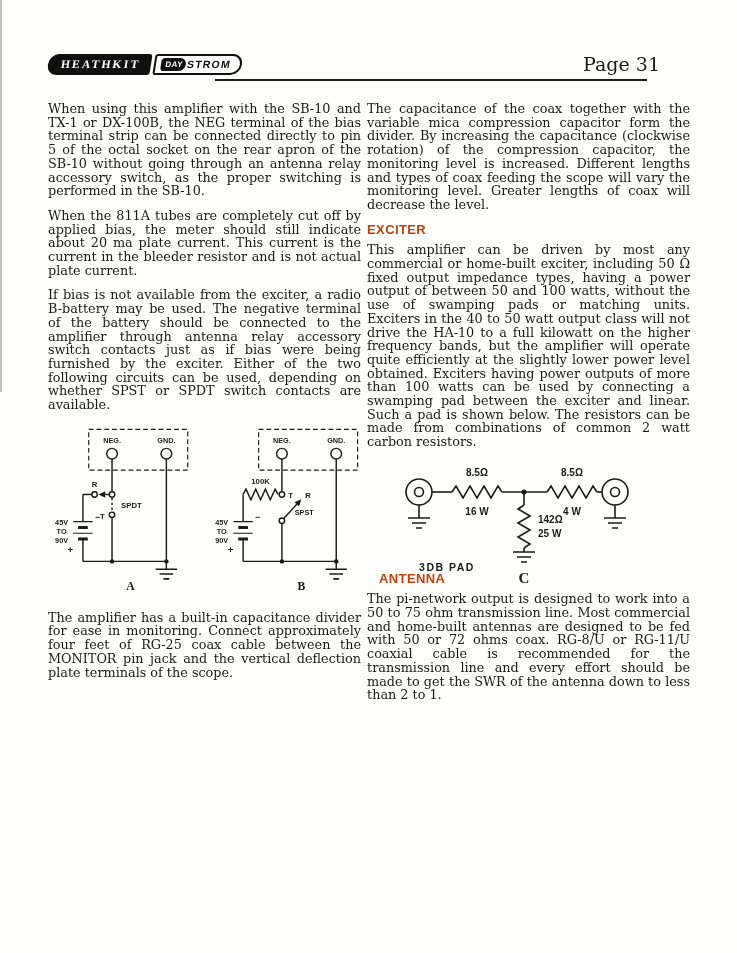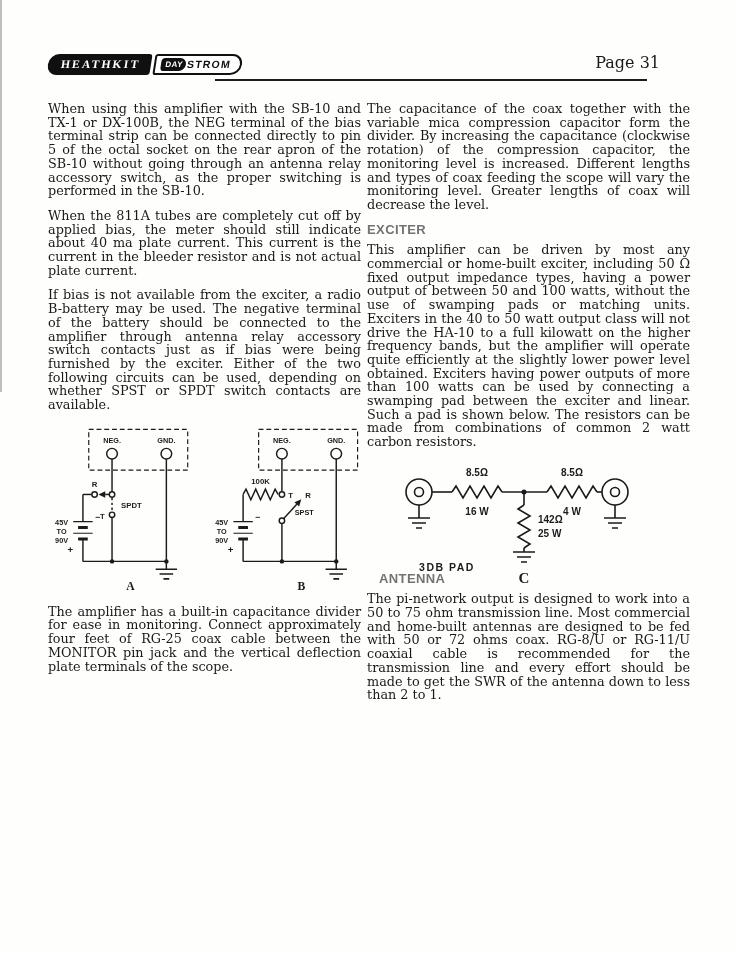--- a/index.html
+++ b/index.html
@@ -17,33 +17,33 @@
   }
   .logo-white{
     background:#fff;border:2.2px solid #101010;border-radius:3px 11px 11px 3px;margin-left:3px;
     display:flex;align-items:center;padding:1px 9px 1px 5px;
   }
   .d-blob{
     background:#101010;color:#fff;border-radius:5px 9px 9px 5px;padding:3px 3px 2px 4px;
     font-family:"Liberation Sans",sans-serif;font-weight:bold;font-size:8px;letter-spacing:.5px;line-height:1;margin-right:1px;
   }
   .strom{font-family:"Liberation Sans",sans-serif;font-weight:bold;font-size:10.5px;letter-spacing:1.2px;color:#101010;line-height:1;}
-  .page-num{position:absolute;right:30px;top:1px;font-size:16px;}
+  .page-num{position:absolute;right:30px;top:1px;font-size:19px;}
   .rule{position:absolute;top:79px;left:215px;width:432px;height:2px;background:#1d1d1d;}
   .cols{position:absolute;top:102px;left:48px;width:642px;display:flex;gap:6px;}
   .col{font-size:12.8px;line-height:13.7px;text-align:justify;}
   .col-l{width:313px;}
   .col-r{width:323px;}
   .col p{margin:0 0 11px 0;}
   h2{
     font-family:"Liberation Sans",sans-serif;font-weight:bold;font-size:13px;
-    letter-spacing:.4px;margin:14px 0 7px 0;color:#737373;
+    letter-spacing:.4px;margin:14px 0 7px 0;color:#c2410c;
   }
   h2.first{margin-top:3px;}
-  .fig-ab{display:flex;gap:20px;margin:6px 0 10px 0;}
+  .fig-ab{display:flex;gap:20px;margin:6px 0 16px 0;}
   .fig-c{margin:3px 0 8px 30px;}
   .antenna-h{margin-top:-24px;margin-bottom:7px;margin-left:12px;}
   svg text{font-family:"Liberation Sans",sans-serif;font-weight:bold;fill:#1b1b1b;}
   svg .serifc{font-family:"Liberation Serif",serif;}
 </style>
 </head>
 <body>
 
 <div class="page">
   <div class="scan-edge"></div>
@@ -59,21 +59,21 @@
       </div>
     </div>
     <div class="page-num">Page 31</div>
   </div>
   <div class="rule"></div>
 
   <div class="cols">
 
     <div class="col col-l">
       <p>When using this amplifier with the SB-10 and TX-1 or DX-100B, the NEG terminal of the bias terminal strip can be connected directly to pin 5 of the octal socket on the rear apron of the SB-10 without going through an antenna relay accessory switch, as the proper switching is performed in the SB-10.</p>
-      <p>When the 811A tubes are completely cut off by applied bias, the meter should still indicate about 40 ma plate current. This current is the current in the bleeder resistor and is not actual plate current.</p>
+      <p>When the 811A tubes are completely cut off by applied bias, the meter should still indicate about 20 ma plate current. This current is the current in the bleeder resistor and is not actual plate current.</p>
       <p>If bias is not available from the exciter, a radio B-battery may be used. The negative terminal of the battery should be connected to the amplifier through antenna relay accessory switch contacts just as if bias were being furnished by the exciter. Either of the two following circuits can be used, depending on whether SPST or SPDT switch contacts are available.</p>
 
       <div class="fig-ab">
 
         <svg width="150" height="172" viewBox="0 0 150 172">
           <g stroke="#1b1b1b" stroke-width="1.5" fill="none">
             <rect x="42" y="4" width="102" height="42" stroke-dasharray="5 3" stroke-width="1.2"></rect>
             <circle cx="66" cy="29" r="5.5"></circle>
             <circle cx="122" cy="29" r="5.5"></circle>
             <path d="M66,34.5 V68"></path>

